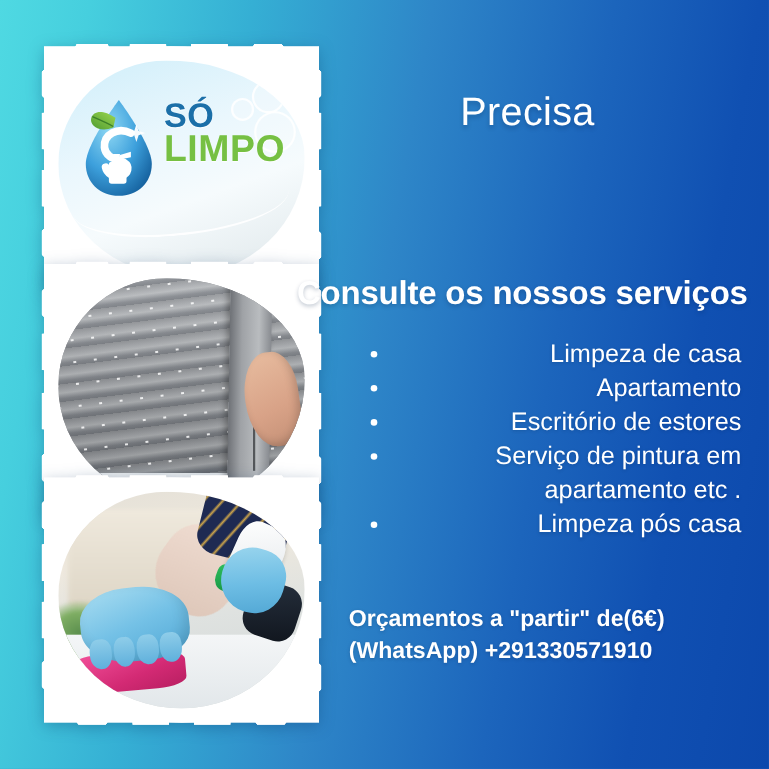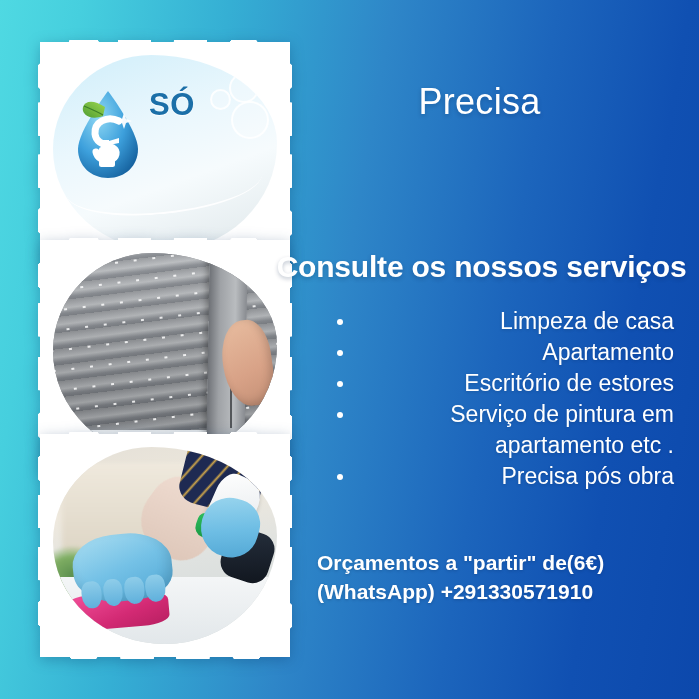--- a/index.html
+++ b/index.html
@@ -177,21 +177,21 @@
     position:absolute;left:0;right:12px;top:81px;text-align:center;
     font-size:36px;font-weight:400;color:#ffffff;letter-spacing:.3px;
     text-shadow:0 2px 4px rgba(0,30,70,.25);
   }
   #headline-limpo{
     position:absolute;left:0;right:12px;top:178px;text-align:center;
     font-size:47px;font-weight:500;color:#ffffff;letter-spacing:.5px;
     text-shadow:0 2px 4px rgba(0,30,70,.25);
   }
   #subtitle{
-    position:absolute;left:-2px;right:6px;top:250px;text-align:center;
+    position:absolute;left:-2px;right:6px;top:250px;
     font-size:30px;font-weight:bold;color:#ffffff;letter-spacing:-.2px;
     text-shadow:0 2px 4px rgba(0,30,70,.25);
   }
   #services-list{
     position:absolute;left:62px;top:306px;width:340px;
     margin:0;padding:0;list-style:none;text-align:right;
   }
   #services-list li{
     position:relative;padding-left:23px;
     font-size:23px;font-weight:400;color:#ffffff;
@@ -246,20 +246,21 @@
 
           <rect x="30" y="62" width="16" height="20" rx="2.5" fill="#ffffff"></rect>
           <rect x="34" y="55" width="6" height="8" fill="#ffffff"></rect>
           <path d="M40 56 L50 53 L50 58 L40 60 Z" fill="#ffffff"></path>
 
           <path d="M55 28 L57 34 L63 36 L57 38 L55 44 L53 38 L47 36 L53 34 Z" fill="#ffffff" opacity=".95"></path>
         </svg>
 
         <div id="logo-words">
           <div class="logo-so">SÓ</div>
+          <div class="logo-limpo">LIMPO</div>
         </div>
       </div>
     </div>
 
     <div class="photo-card" id="card-blinds">
       <div class="scallop-frame"></div>
       <div class="photo-clip">
         <div class="blinds-bg"></div>
         <div class="blinds-perf"></div>
         <div class="blinds-sill"></div>
@@ -298,21 +299,21 @@
 
     <div id="headline-precisa">Precisa</div>
     <div id="subtitle">Consulte os nossos serviços</div>
 
     <ul id="services-list">
       <li>Limpeza de casa</li>
       <li>Apartamento</li>
       <li>Escritório de estores</li>
       <li>Serviço de pintura em
 apartamento etc .</li>
-      <li>Precisa pós obra</li>
+      <li>Limpeza pós casa</li>
     </ul>
 
     <div id="contact-block">
       <div>Orçamentos a "partir" de(6€)</div>
       <div>(WhatsApp) +291330571910</div>
     </div>
 
   </div>
 
 </div>

